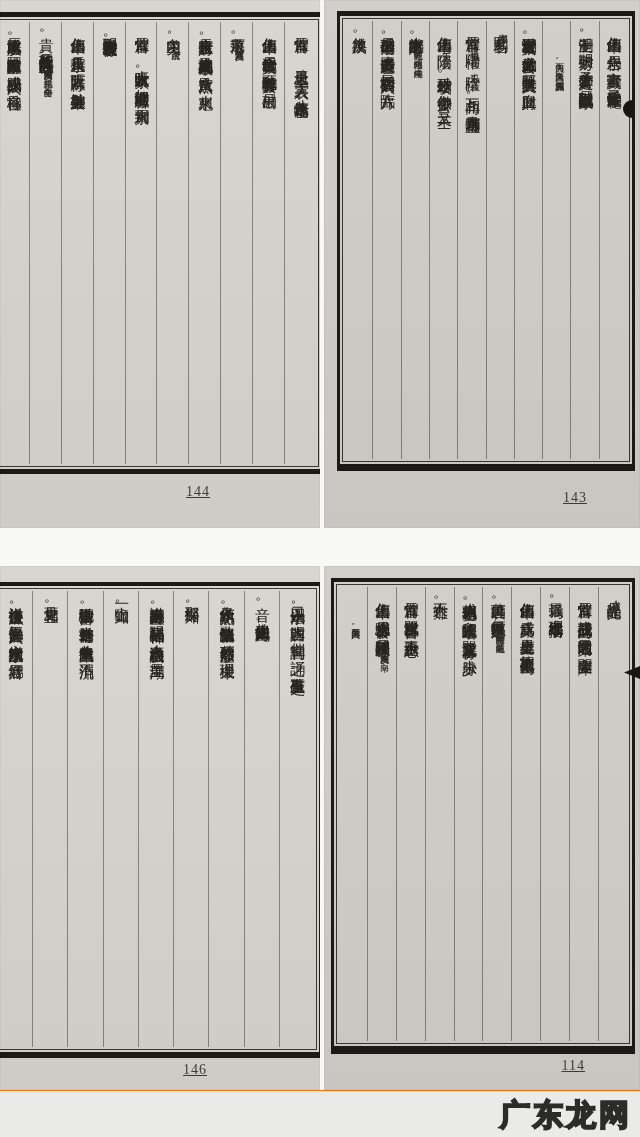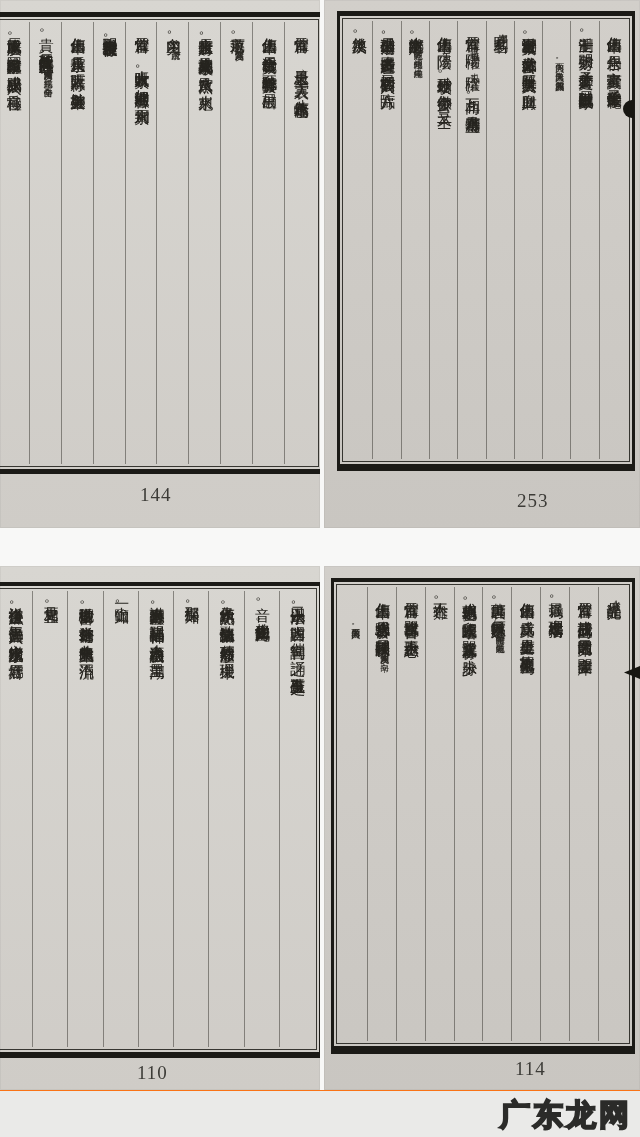--- a/index.html
+++ b/index.html
@@ -38,22 +38,22 @@
     font-size:15px;letter-spacing:.5px;line-height:1.05;
     color:#26241f;padding-top:4px;
     text-align:left;
   }
   .vtext .s{
     display:inline-block;font-size:9px;letter-spacing:0;line-height:1.12;
     vertical-align:top;color:#2c2a25;
   }
   .vtext .g{display:inline-block;}
   .pagenum{
-    position:absolute;width:70px;text-align:left;
-    font-size:19px;color:#3c3b37;letter-spacing:1px;
+    position:absolute;width:70px;text-align:right;
+    font-size:14px;color:#3c3b37;letter-spacing:1px;text-decoration:underline;
   }
   .blot{position:absolute;background:#171611;}
   .blot.half{border-radius:9px 0 0 9px;}
   .blot.arrow{clip-path:polygon(0 50%,100% 0,100% 100%);}
   .footer{
     position:absolute;left:0;top:1090px;width:640px;height:47px;
     background:#eaeae8;border-top:1px solid #f97316;
   }
   .watermark{
     position:absolute;right:8px;top:4px;
@@ -134,21 +134,21 @@
         </div>
         <div class="col">
           <div class="vtext"><span class="t">壬來破局出遊蕩。水盛多因黃腫亡。切忌亥砂高照穴。方臨八</span></div>
         </div>
         <div class="col">
           <div class="vtext"><span class="t">煞水災殃。</span></div>
         </div>
       </div>
   </div>
   <div class="blot half" style="right:6px;top:100px;width:11px;height:18px;"></div>
-  <div class="pagenum" style="left:193px;top:490px;">253</div>
+  <div class="pagenum" style="left:193px;top:490px;">143</div>
 </div>
 
 <div class="panel left" style="left:0;top:566px;width:320px;height:524px;">
   <div class="frame" style="left:-10px;top:16px;width:326px;height:466px;border-top-width:4px;border-bottom-width:6px;">
     <div class="cols">
         <div class="col">
           <div class="vtext"><span class="t">以上二十四水法。吉凶詳明。催官詞句。誦之。殊有敲金戛玉之</span></div>
         </div>
         <div class="col">
           <div class="vtext"><span class="t">音。賴先生文學博富如此。</span></div>
@@ -169,21 +169,21 @@
           <div class="vtext"><span class="t">逆砂抱衛多驟富。逆水當朝分外奇。曲曲來堂生氣聚。消流不</span></div>
         </div>
         <div class="col">
           <div class="vtext"><span class="t">見更相宜。</span></div>
         </div>
         <div class="col">
           <div class="vtext"><span class="t">洋洋後拱合金魚。氣盡平洋眞穴居。內水橫流堂水聚。圩鄉唇</span></div>
         </div>
       </div>
   </div>
-  <div class="pagenum" style="left:137px;top:496px;">110</div>
+  <div class="pagenum" style="left:137px;top:496px;">146</div>
 </div>
 
 <div class="panel right" style="left:324px;top:566px;width:316px;height:524px;">
   <div class="frame" style="left:7px;top:12px;width:298px;height:464px;border-top-width:4px;border-bottom-width:8px;">
     <div class="cols">
         <div class="col">
           <div class="vtext"><span class="t">品近龍光</span><span class="s" style="inline-size: 31.5px;">少亡水</span></div>
         </div>
         <div class="col">
           <div class="vtext"><span class="t">催官篇云</span><span class="g" style="inline-size: 15.5px;"></span><span class="t">戌龍戌砂扞辰向。龍透天門第一旺。婁金開庫</span></div>

